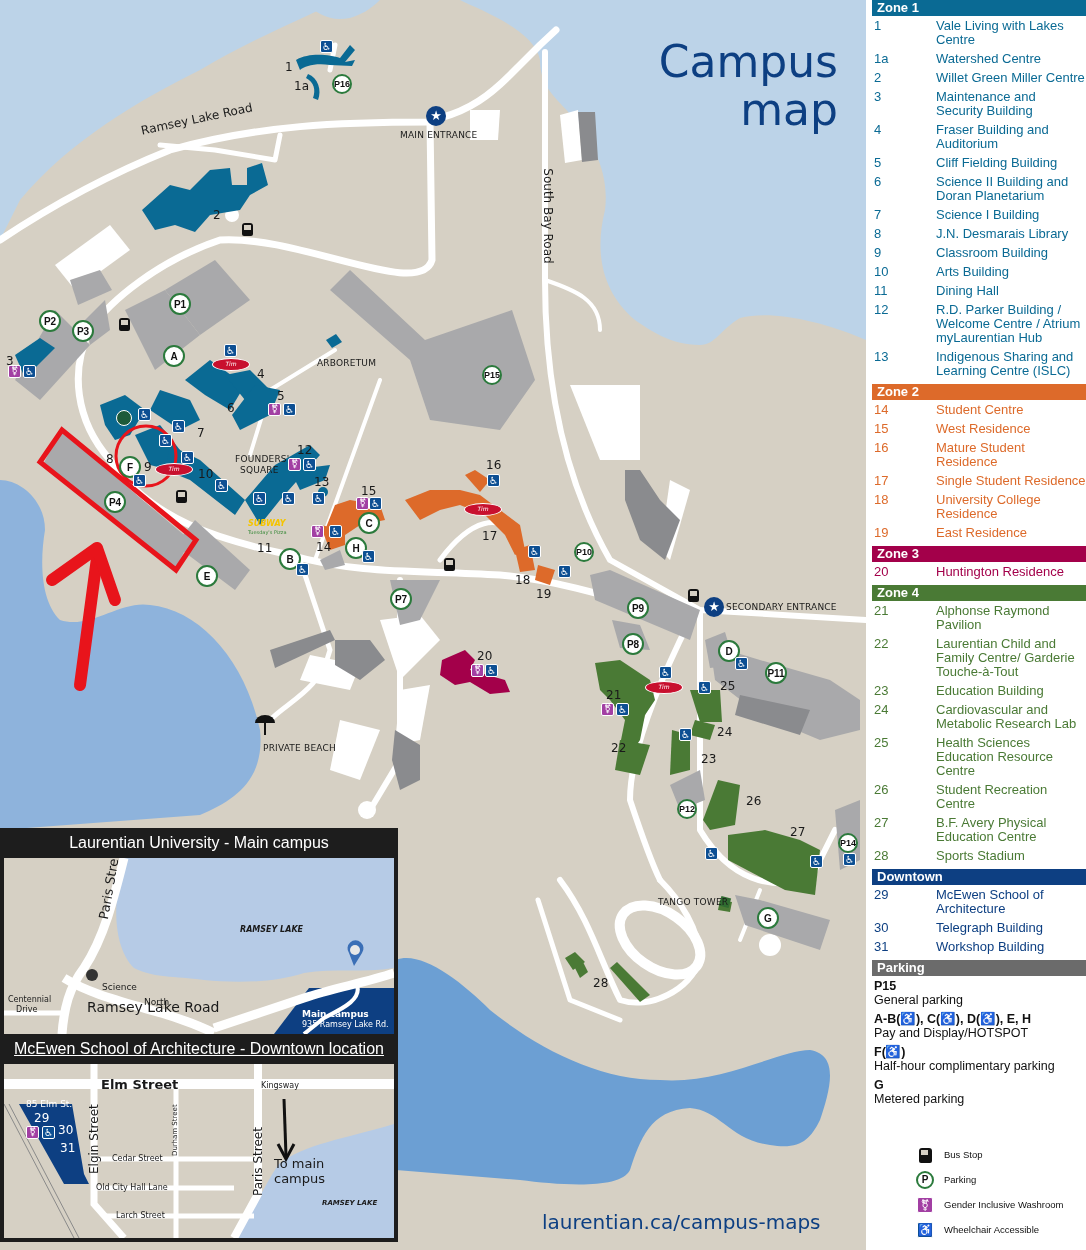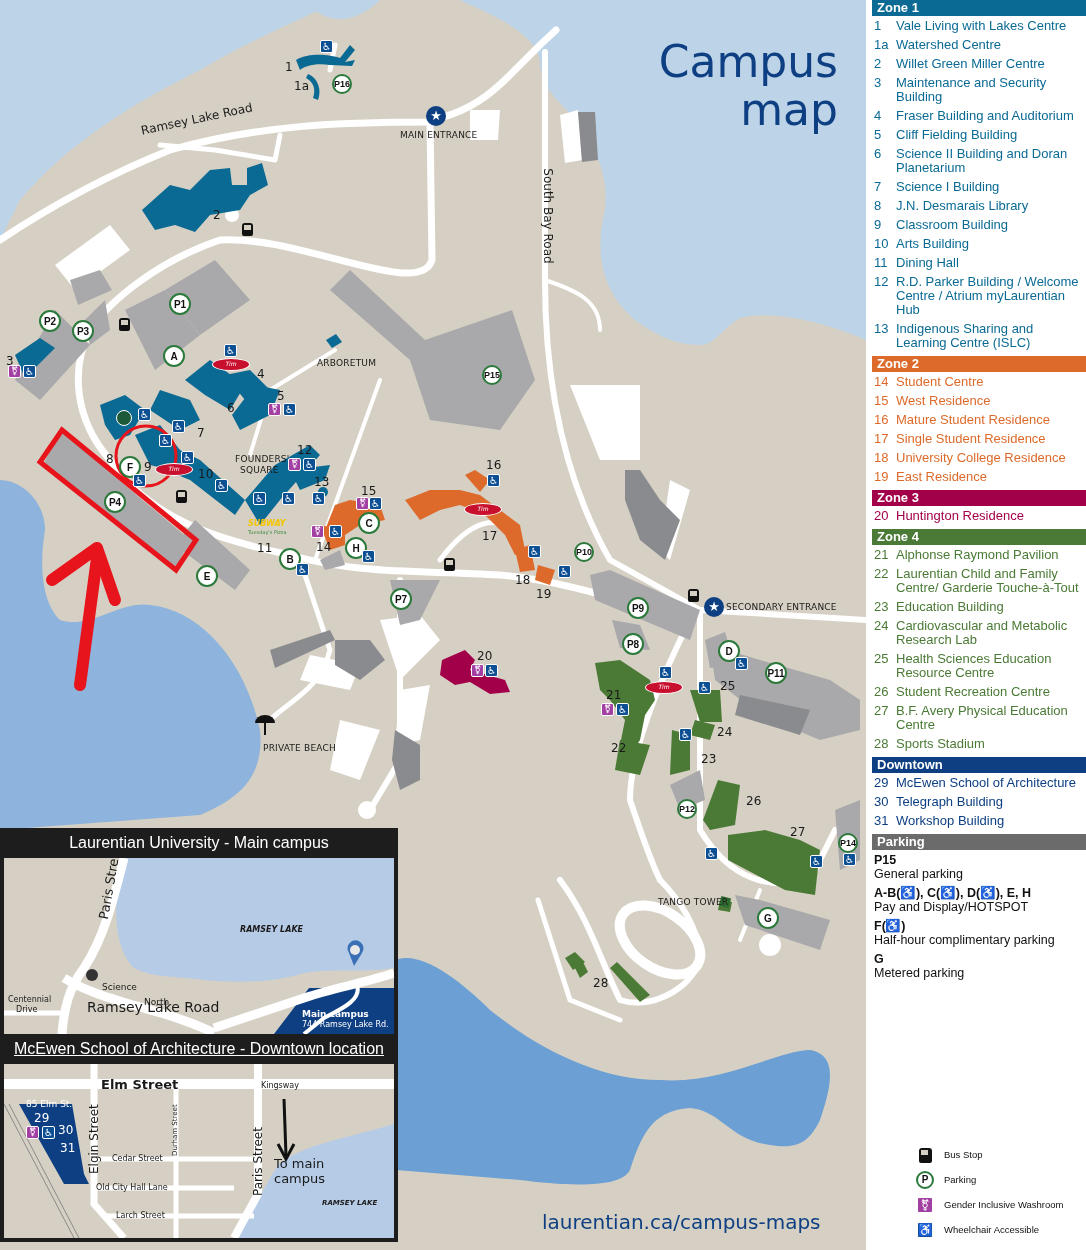--- a/index.html
+++ b/index.html
@@ -24,21 +24,21 @@
   
   .inset { position:absolute; left:0; width:398px; background:#1d1d1d; box-sizing:border-box; }
   .inset-head { color:#fff; font-size:16px; text-align:center; height:30px; line-height:30px; font-family:"Liberation Sans", sans-serif; }
   .inset-body { position:relative; margin:0 4px; background:#d6d0c4; overflow:hidden; }
 
   
   #legend { position:absolute; left:866px; top:0; width:220px; height:1250px; background:#fff; font-family:"Liberation Sans", sans-serif; }
   .zone-head { margin:0 0 0 6px; padding:0 5px; height:16px; line-height:16px; color:#fff; font-size:13px; font-weight:bold; }
   .zitem { display:flex; margin-left:8px; padding:2.5px 0; font-size:13px; line-height:14px; }
   .zitem .n { width:22px; flex:none; }
-  .zitem .t { flex:1; }
+  .zitem .t { flex:1;margin-left:40px; }
   .pitem { margin-left:8px; font-size:12.5px; line-height:14px; padding:2.5px 0; color:#111; }
   .pitem b { font-weight:bold; }
   .sym { display:flex; align-items:center; margin-left:8px; height:25px; font-size:9.5px; color:#111; }
   .sym .ic { width:18px; height:18px; margin-right:10px; position:relative; }
 </style>
 </head>
 <body>
 
 <div id="map">
   <svg width="866" height="1250" viewBox="0 0 866 1250">
@@ -314,21 +314,21 @@
       <circle cx="88" cy="117" r="6" fill="#333"></circle>
     </svg>
     <div class="lbl" style="left:93px; top:60px; font-size:13px; transform:rotate(-80deg); transform-origin:left top;">Paris Street</div>
     <div class="lbl" style="left:236px; top:68px; font-size:8px; font-style:italic; font-weight:bold;">RAMSEY LAKE</div>
     <div class="lbl" style="left:98px; top:112px; font-size:9px;margin-top:13px;">Science</div>
     <div class="lbl" style="left:101px; top:140px; font-size:9px;margin-left:39px;">North</div>
     <div class="lbl" style="left:4px; top:138px; font-size:8px;">Centennial</div>
     <div class="lbl" style="left:12px; top:148px; font-size:8px;">Drive</div>
     <div class="lbl" style="left:83px; top:142px; font-size:14px;">Ramsey Lake Road</div>
     <div class="lbl" style="left:298px; top:152px; font-size:9px; font-weight:bold; color:#fff;">Main campus</div>
-    <div class="lbl" style="left:298px; top:163px; font-size:8px; color:#fff;">744 Ramsey Lake Rd.</div>
+    <div class="lbl" style="left:298px; top:163px; font-size:8px; color:#fff;">935 Ramsey Lake Rd.</div>
   </div>
   <div class="inset-head" style="height:30px;text-decoration:underline;">McEwen School of Architecture - Downtown location</div>
 </div>
 
 <div class="inset" style="top:1064px; height:178px;">
   <div class="inset-body" style="height:174px;">
     <svg width="390" height="174" style="position:absolute;left:0;top:0;">
       <path d="M390 60 L390 174 L230 174 C250 150 260 120 275 100 C300 80 340 75 390 60 Z" fill="#b6cbe6"></path>
       <path d="M0 20 L390 20" stroke="#fff" stroke-width="10"></path>
       <path d="M90 0 L90 140 L120 174" stroke="#fff" stroke-width="7" fill="none"></path>

